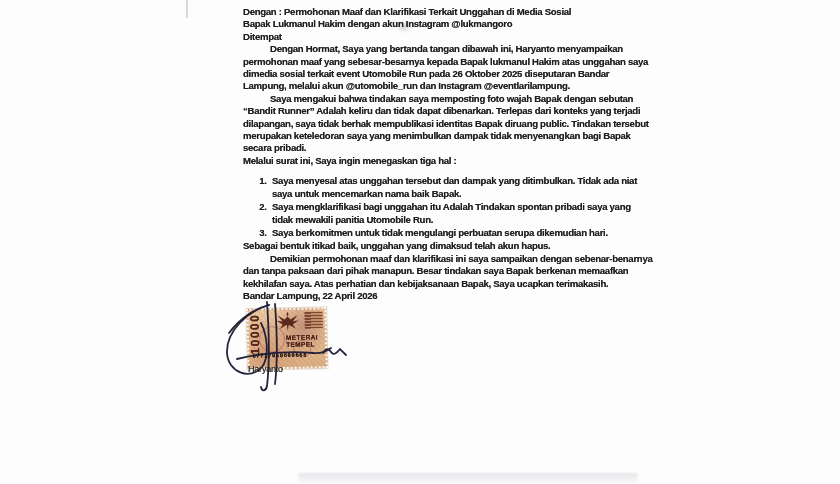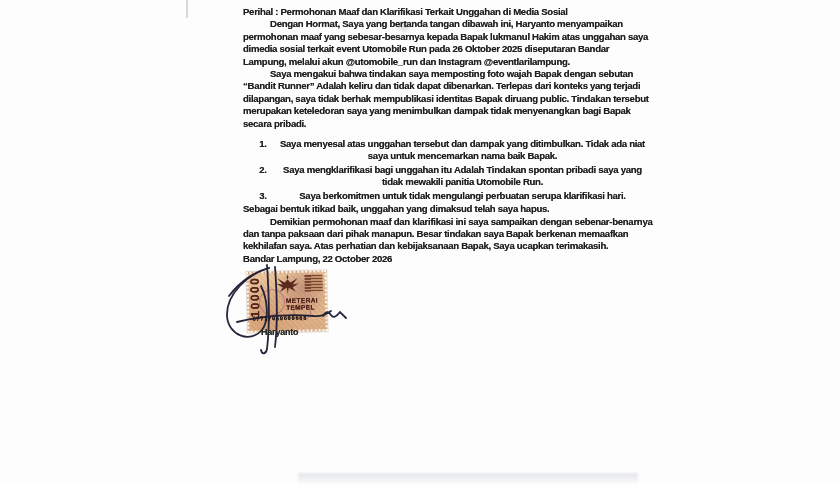--- a/index.html
+++ b/index.html
@@ -30,21 +30,21 @@
   .mt5  { margin-top: 5px; }
   .mt8  { margin-top: 8px; }
   .mt6  { margin-top: 6px; }
   .mt20 { margin-top: 20px; }
   .indented { margin-left: 25px; }
   .para { text-indent: 27px; }
   ol.points {
     margin: 8px 0 0 0;
     padding-left: 26px;
   }
-  ol.points li { padding-left: 3px; margin-bottom: 1px; text-align: center; }
+  ol.points li { padding-left: 3px; margin-bottom: 1px; }
   ol.points li::marker { font-weight: 700; }
   
   .sig-area {
     position: relative;
     height: 88px;
     margin-top: 2px;
   }
   .stamp {
     position: absolute;
     left: 4px;
@@ -115,24 +115,24 @@
   .signature-svg {
     position: absolute;
     left: -26px;
     top: -3px;
     width: 132px;
     height: 94px;
     pointer-events: none;
   }
   .signed-name {
     position: absolute;
-    left: 18px;
+    left: 5px;
     top: 59px;
     font-size: 9px;
-    font-weight: 700;
+    font-weight: 400;
     letter-spacing: -0.2px;
     color: #262626;
   }
   
   .artifact-line {
     position: absolute;
     left: 186px; top: 0; width: 2px; height: 18px;
     background: #b9bac4; opacity: 0.55;
   }
   .artifact-smudge {
@@ -152,39 +152,42 @@
 <body>
 
 <div class="page">
 
   <div class="artifact-line"></div>
   <div class="artifact-smudge"></div>
   <div class="artifact-bottom"></div>
 
   <div class="content">
 
-    <p>Perihal : Permohonan Maaf dan Klarifikasi Terkait Unggahan di Media Sosial</p>
-
+    <p>Dengan : Permohonan Maaf dan Klarifikasi Terkait Unggahan di Media Sosial</p>
+
+    <p class="mt7">Bapak Lukmanul Hakim dengan akun Instagram @lukmangoro</p>
+    <p class="mt5 indented">Ditempat</p>
 
     <p class="mt8 para">Dengan Hormat, Saya yang bertanda tangan dibawah ini, Haryanto menyampaikan permohonan maaf yang sebesar-besarnya kepada Bapak lukmanul Hakim atas unggahan saya dimedia sosial terkait event Utomobile Run pada 26 Oktober 2025 diseputaran Bandar Lampung, melalui akun @utomobile_run dan Instagram @eventlarilampung.</p>
 
     <p class="mt8 para">Saya mengakui bahwa tindakan saya memposting foto wajah Bapak dengan sebutan “Bandit Runner” Adalah keliru dan tidak dapat dibenarkan. Terlepas dari konteks yang terjadi dilapangan, saya tidak berhak mempublikasi identitas Bapak diruang public. Tindakan tersebut merupakan keteledoran saya yang menimbulkan dampak tidak menyenangkan bagi Bapak secara pribadi.</p>
 
+    <p class="mt6">Melalui surat ini, Saya ingin menegaskan tiga hal :</p>
 
     <ol class="points">
       <li><span>Saya menyesal atas unggahan tersebut dan dampak yang ditimbulkan. Tidak ada niat saya untuk mencemarkan nama baik Bapak.</span></li>
       <li><span>Saya mengklarifikasi bagi unggahan itu Adalah Tindakan spontan pribadi saya yang tidak mewakili panitia Utomobile Run.</span></li>
-      <li><span>Saya berkomitmen untuk tidak mengulangi perbuatan serupa klarifikasi hari.</span></li>
+      <li><span>Saya berkomitmen untuk tidak mengulangi perbuatan serupa dikemudian hari.</span></li>
     </ol>
 
-    <p class="mt7">Sebagai bentuk itikad baik, unggahan yang dimaksud telah saya hapus.</p>
+    <p class="mt7">Sebagai bentuk itikad baik, unggahan yang dimaksud telah akun hapus.</p>
 
     <p class="mt8 para">Demikian permohonan maaf dan klarifikasi ini saya sampaikan dengan sebenar-benarnya dan tanpa paksaan dari pihak manapun. Besar tindakan saya Bapak berkenan memaafkan kekhilafan saya. Atas perhatian dan kebijaksanaan Bapak, Saya ucapkan terimakasih.</p>
 
-    <p class="mt20">Bandar Lampung, 22 October 2026</p>
+    <p class="mt20">Bandar Lampung, 22 April 2026</p>
 
 
     <div class="sig-area">
 
       <div class="stamp">
         <div class="stamp-ring1"></div>
         <div class="stamp-ring2"></div>
         <div class="stamp-corner"></div>
         <div class="stamp-denom">10000</div>
         <svg class="stamp-garuda" viewBox="0 0 24 20" xmlns="http://www.w3.org/2000/svg">

